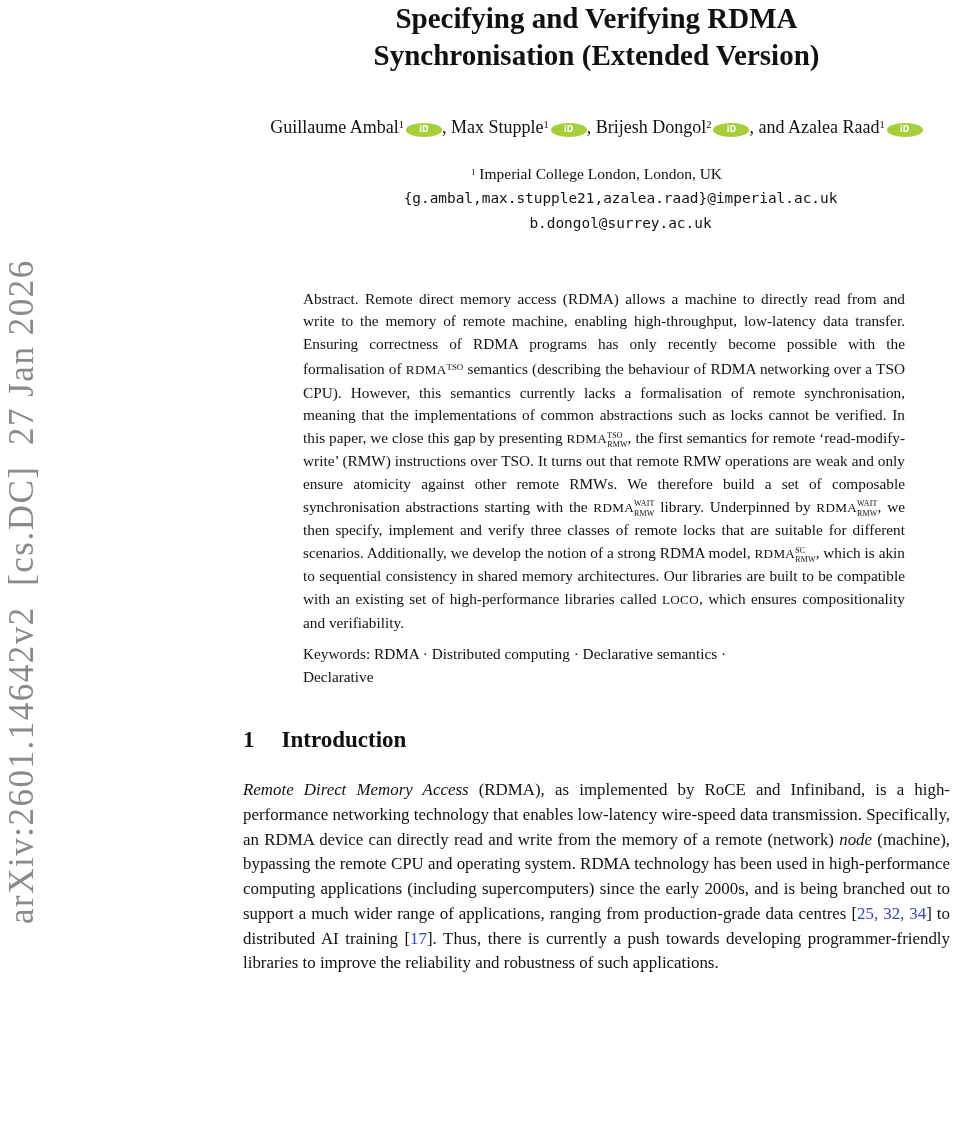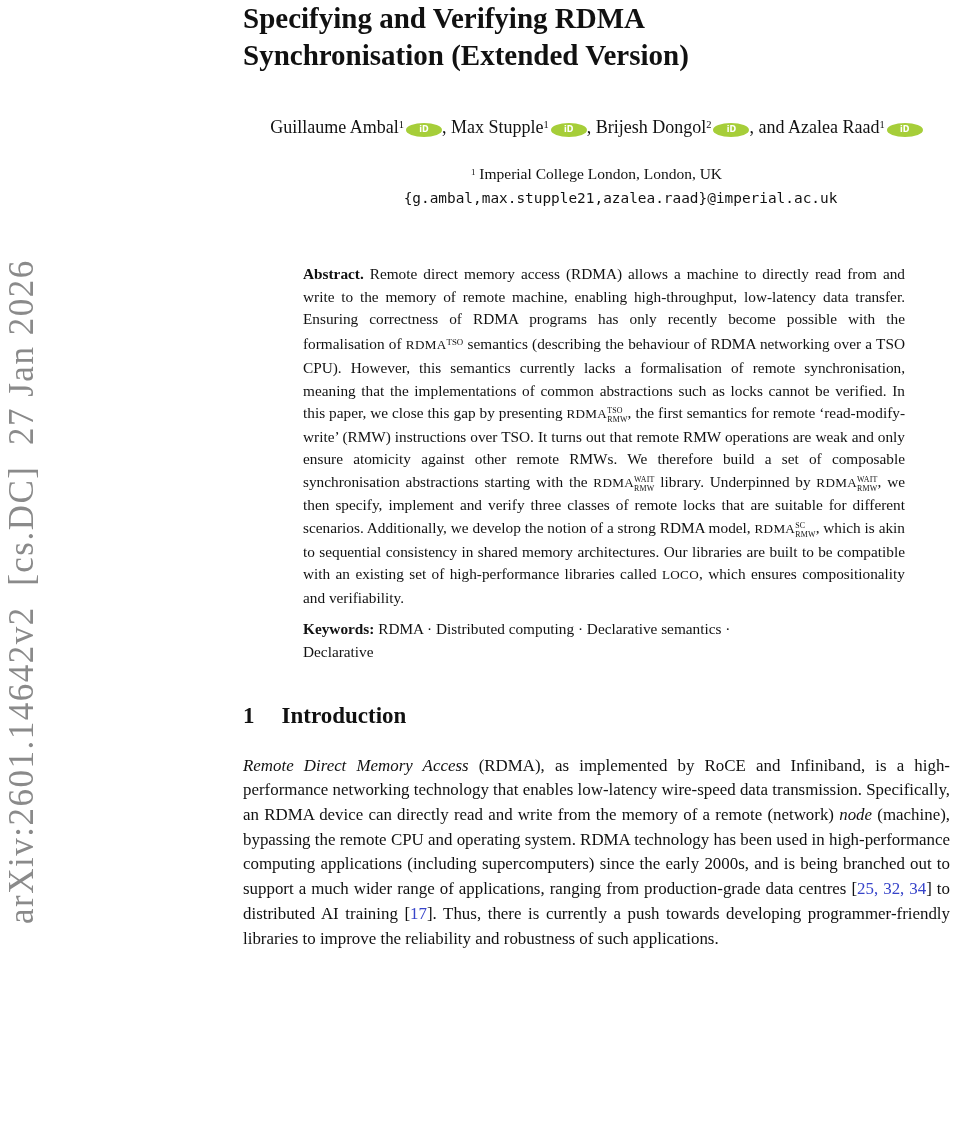--- a/index.html
+++ b/index.html
@@ -19,20 +19,21 @@
     transform:rotate(180deg);
     font-size:35px;
     letter-spacing:1.5px;
     color:var(--wm,#8a8a8a);
     white-space:pre;
     text-align:center;
   }
   .main{position:absolute;left:243px;top:0;width:707px;}
   .title{
     margin:0;padding:0;
+    text-align:center;
     font-size:29px;line-height:37px;
     font-weight:700;
   }
   .tline{display:block;}
   .authors{
     margin-top:39px;
     text-align:center;
     font-size:18px;line-height:24px;
     white-space:nowrap;
   }
@@ -56,21 +57,21 @@
     font-size:23px;line-height:28px;
     font-weight:700;
   }
   .secnum{display:inline-block;margin-right:27px;}
   .intro{
     margin-top:24px;
     font-size:16.9px;line-height:24.7px;
     text-align:justify;
   }
   
-  .seg-b{font-weight:700;}
+  .seg-b{font-weight:400;}
   .seg-i{font-style:italic;}
   .seg-cite{color:var(--cite,#3643C9);}
   .seg-sup{font-size:0.58em;vertical-align:0.5em;}
   .seg-sc{font-size:0.86em;letter-spacing:0.3px;}
   .seg-mono{font-family:"DejaVu Sans Mono","Liberation Mono",monospace;font-size:0.93em;margin-left:48px;}
   .supsub{
     display:inline-block;
     font-size:0.52em;line-height:1.15;
     vertical-align:-0.5em;
     text-align:left;
@@ -102,20 +103,21 @@
     <h1 class="title">
       <span class="tline">Specifying and Verifying RDMA</span>
       <span class="tline">Synchronisation (Extended Version)</span>
     </h1>
 
     <div class="authors"><span class="seg">Guillaume Ambal</span><span class="seg-sup">1</span><span class="icon-orcid">iD</span><span class="seg">, Max Stupple</span><span class="seg-sup">1</span><span class="icon-orcid">iD</span><span class="seg">, Brijesh Dongol</span><span class="seg-sup">2</span><span class="icon-orcid">iD</span><span class="seg">, and Azalea Raad</span><span class="seg-sup">1</span><span class="icon-orcid">iD</span></div>
 
     <div class="affils">
       <div class="affil"><span class="seg-sup">1</span><span class="seg"> Imperial College London, London, UK</span></div>
       <div class="affil"><span class="seg-mono">{g.ambal,max.stupple21,azalea.raad}@imperial.ac.uk</span></div>
+      <div class="affil"><span class="seg-mono">b.dongol@surrey.ac.uk</span></div>
     </div>
 
     <div class="abstract"><span class="seg-b">Abstract.</span><span class="seg"> Remote direct memory access (RDMA) allows a machine to directly read from and write to the memory of remote machine, enabling high-throughput, low-latency data transfer. Ensuring correctness of RDMA programs has only recently become possible with the formalisation of </span><span class="seg-sc">RDMA</span><span class="seg-sup">TSO</span><span class="seg"> semantics (describing the behaviour of RDMA networking over a TSO CPU). However, this semantics currently lacks a formalisation of remote synchronisation, meaning that the implementations of common abstractions such as locks cannot be verified. In this paper, we close this gap by presenting </span><span class="seg-sc">RDMA</span><span class="supsub"><span class="ss-sup">TSO</span><span class="ss-sub">RMW</span></span><span class="seg">, the first semantics for remote ‘read-modify-write’ (RMW) instructions over TSO. It turns out that remote RMW operations are weak and only ensure atomicity against other remote RMWs. We therefore build a set of composable synchronisation abstractions starting with the </span><span class="seg-sc">RDMA</span><span class="supsub"><span class="ss-sup">WAIT</span><span class="ss-sub">RMW</span></span><span class="seg"> library. Underpinned by </span><span class="seg-sc">RDMA</span><span class="supsub"><span class="ss-sup">WAIT</span><span class="ss-sub">RMW</span></span><span class="seg">, we then specify, implement and verify three classes of remote locks that are suitable for different scenarios. Additionally, we develop the notion of a strong RDMA model, </span><span class="seg-sc">RDMA</span><span class="supsub"><span class="ss-sup">SC</span><span class="ss-sub">RMW</span></span><span class="seg">, which is akin to sequential consistency in shared memory architectures. Our libraries are built to be compatible with an existing set of high-performance libraries called </span><span class="seg-sc">LOCO</span><span class="seg">, which ensures compositionality and verifiability.</span></div>
 
     <div class="keywords"><span class="seg-b">Keywords:</span><span class="seg"> RDMA · Distributed computing · Declarative semantics ·</span><br><span class="seg">Declarative</span></div>
 
     <h2 class="section">
       <span class="secnum">1</span><span class="sectitle">Introduction</span>
     </h2>
 

